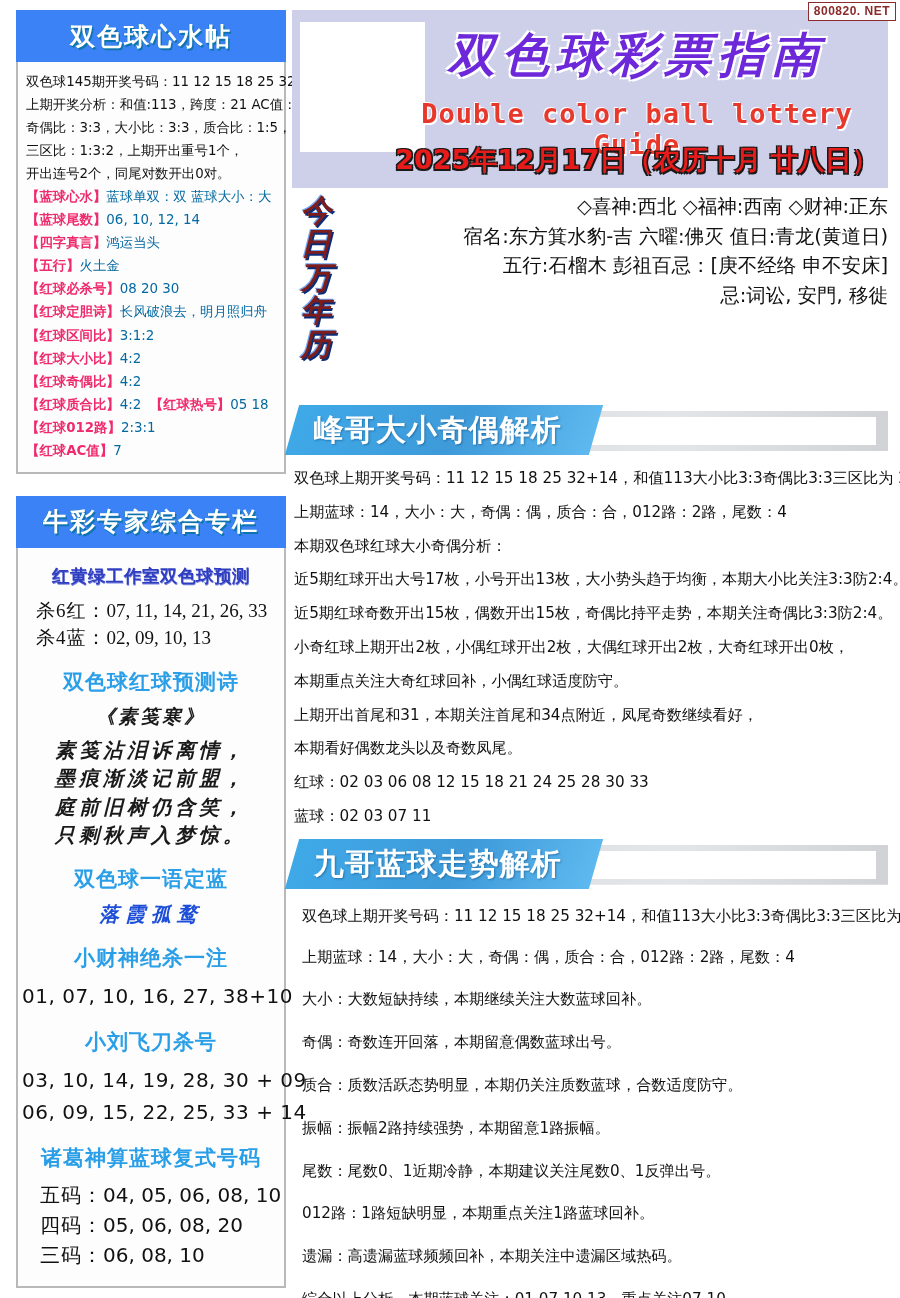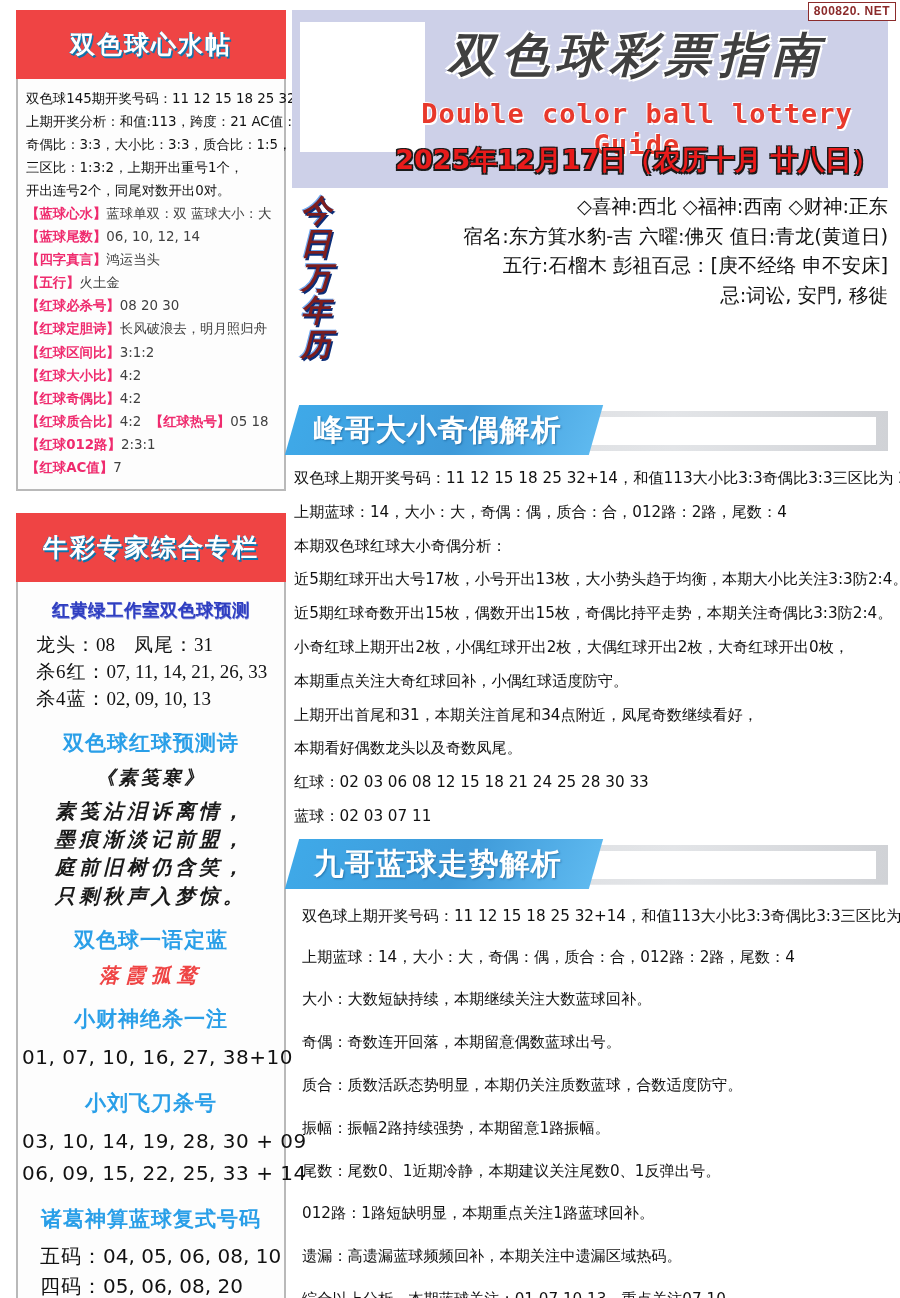--- a/index.html
+++ b/index.html
@@ -24,22 +24,22 @@
     z-index: 40;
   }
 
   
   .left-col {
     position: absolute; left: 16px; top: 10px;
     width: 270px;
   }
   .panel { margin-bottom: 22px; }
   .panel-head {
-    background: #ef4444;
-    height: 69px;
+    background: #3b82f6;
+    height: 52px;
     display: flex; align-items: center; justify-content: center;
   }
   .panel-head-txt {
     color: #ffffff;
     font-weight: bold;
     font-size: 25px;
     letter-spacing: 2px;
     text-shadow: 1.5px 1.5px 0 #0d74ad, -0.5px -0.5px 0 #0d74ad;
     font-family: "DejaVu Sans", sans-serif;
     white-space: nowrap;
@@ -53,21 +53,21 @@
 
   
   .p1-line {
     font-size: 13.4px;
     line-height: 1.72;
     color: #111;
     white-space: nowrap;
     font-family: "DejaVu Sans", sans-serif;
   }
   .tagred { color: #ef2b6e; font-weight: bold; }
-  .valblack { color: #404040; }
+  .valblack { color: #0369a1; }
 
   
   .p2-body {
     border: 2px solid #b9b9b9;
     border-top: none;
     background: #fdfdfd;
     padding: 12px 4px 16px 4px;
     text-align: center;
   }
   .sub-title-blue {
@@ -97,21 +97,21 @@
     font-size: 19px; color: #1a1a1a; margin: 4px 0 6px 0;
     font-family: "DejaVu Serif", serif; font-style: italic; font-weight: bold;
     letter-spacing: 3px;
   }
   .poem-line {
     font-size: 20px; color: #1a1a1a; line-height: 1.42;
     font-family: "DejaVu Serif", serif; font-style: italic; font-weight: bold;
     letter-spacing: 4px;
   }
   .lan-line {
-    font-size: 20px; color: #ef4444; margin: 8px 0 12px 0;
+    font-size: 20px; color: #1d4ed8; margin: 8px 0 12px 0;
     font-family: "DejaVu Serif", serif; font-style: italic; font-weight: bold;
     letter-spacing: 6px;
   }
   .num-line-big {
     font-size: 20px; color: #111; letter-spacing: .5px;
     line-height: 1.6; white-space: nowrap;
     font-family: "DejaVu Sans", sans-serif;
   }
   .kv-left {
     text-align: left; padding-left: 18px;
@@ -129,21 +129,21 @@
     height: 178px;
     overflow: hidden;
   }
   .masthead .whitebox {
     position: absolute; left: 8px; top: 12px;
     width: 125px; height: 130px; background: #fff;
   }
   .mh-cn {
     position: absolute; left: 95px; top: 14px; width: 500px;
     text-align: center;
-    font-size: 47px; font-weight: bold; color: #404040;
+    font-size: 47px; font-weight: bold; color: #6d28d9;
     font-family: "DejaVu Serif", serif; font-style: italic;
     letter-spacing: 7px;
     text-shadow: 2px 2px 0 #ffffff, -2px -2px 0 #ffffff, 2px -2px 0 #fff, -2px 2px 0 #fff;
   }
   .mh-en {
     position: absolute; left: 95px; top: 88px; width: 500px;
     text-align: center;
     font-size: 27px; font-weight: bold; color: #e8382b;
     font-family: "DejaVu Sans Mono", monospace;
     letter-spacing: 1px;
@@ -258,21 +258,20 @@
 
     <div class="panel">
       <div class="panel-head">
         <div class="panel-head-txt">牛彩专家综合专栏</div>
       </div>
       <div class="p2-body">
 
         <div class="sub-title-blue">红黄绿工作室双色球预测</div>
 
         <div class="kv-block">
-          <div class="kv-row"><span class="k">龙头：</span><span>08</span>&nbsp;&nbsp;&nbsp;&nbsp;<span class="k">凤尾：</span><span>31</span></div>
           <div class="kv-row"><span class="k">杀6红：</span><span>07, 11, 14, 21, 26, 33</span></div>
           <div class="kv-row"><span class="k">杀4蓝：</span><span>02, 09, 10, 13</span></div>
         </div>
 
         <div class="sec-title-cyan">双色球红球预测诗</div>
         <div class="poem-title">《素笺寒》</div>
         <div class="poem-line">素笺沾泪诉离情，</div>
         <div class="poem-line">墨痕渐淡记前盟，</div>
         <div class="poem-line">庭前旧树仍含笑，</div>
         <div class="poem-line">只剩秋声入梦惊。</div>

